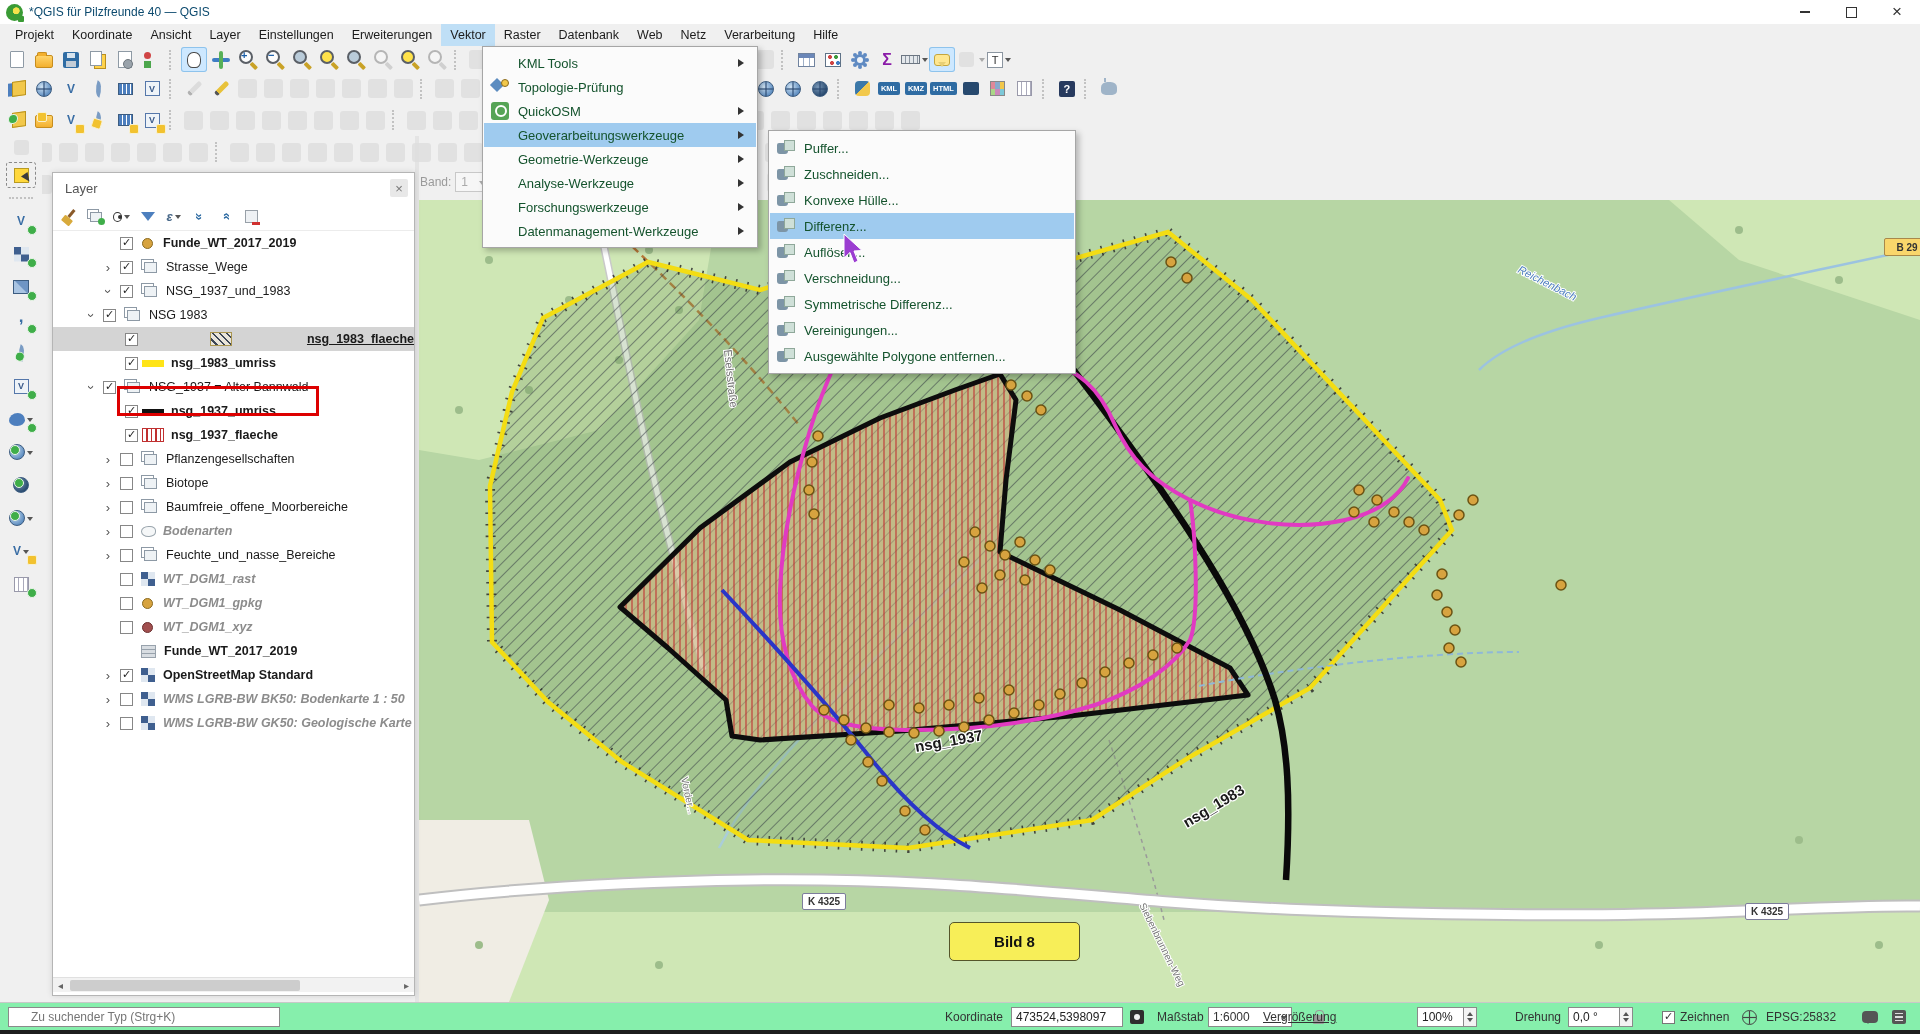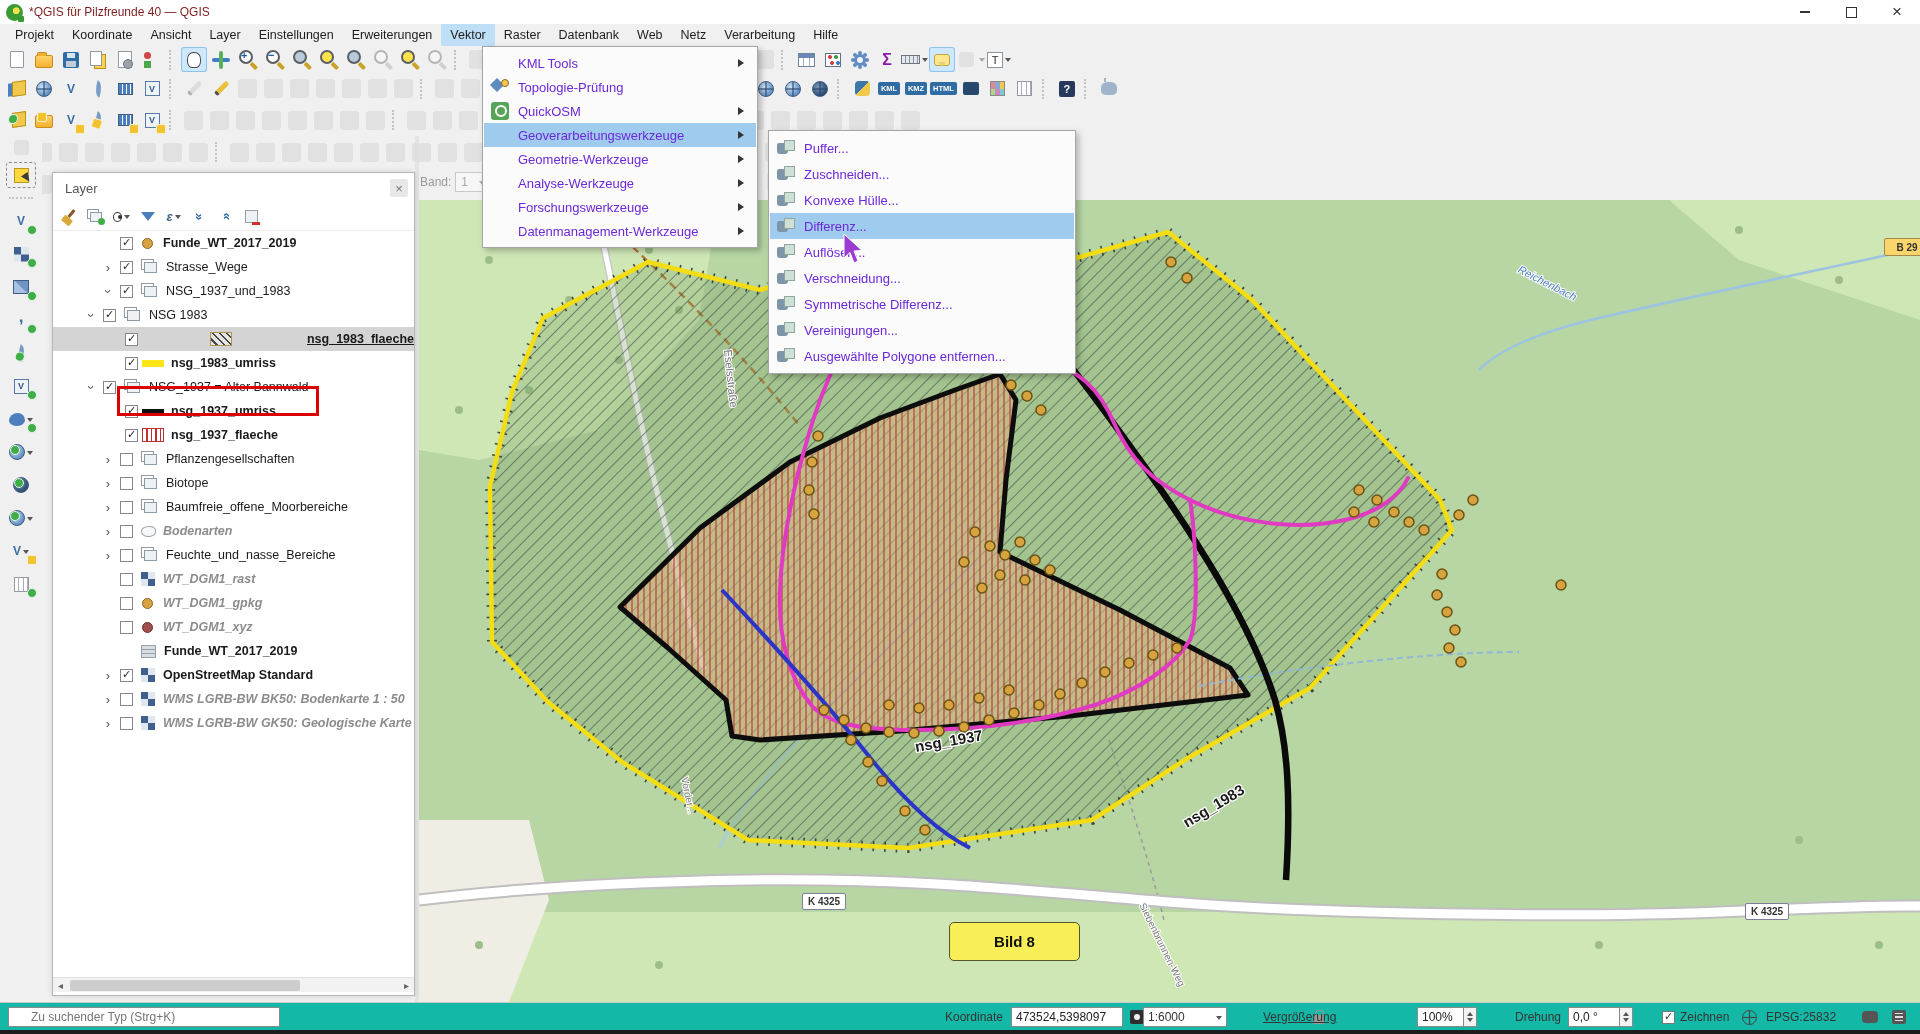--- a/index.html
+++ b/index.html
@@ -6,21 +6,21 @@
   html,body { width:1920px; height:1034px; overflow:hidden;
     font-family:"Liberation Sans", sans-serif; background:#f0f0f0; position:relative; }
 
   
   .titlebar { position:absolute; left:0; top:0; width:100%; height:24px; background:#ffffff;
     display:flex; align-items:center; z-index:20; }
   .qgis-logo { width:17px; height:17px; margin:0 6px 0 6px; border-radius:50%;
     background:radial-gradient(circle at 60% 40%, #f4e24c 0 22%, #3a9b35 26%); position:relative; }
   .qgis-logo::after { content:""; position:absolute; right:-1px; bottom:-1px; width:6px; height:6px;
     background:#3a9b35; border-radius:1px; }
-  .title-text { font-size:12px; color:#7f1d1d; }
+  .title-text { font-size:12px; color:#0c4a6e; }
   .wbtns { margin-left:auto; display:flex; height:100%; }
   .wbtn { width:46px; height:100%; display:flex; align-items:center; justify-content:center;
     color:#333; font-size:13px; }
   .wb-min::after { content:""; width:10px; height:1.5px; background:#333; }
   .wb-max::after { content:""; width:9px; height:9px; border:1.2px solid #333; }
   .wb-close::after { content:"×"; font-size:17px; line-height:10px; }
 
   
   .menubar { position:absolute; left:0; top:24px; width:100%; height:22px; background:#f0f0f0;
     display:flex; align-items:stretch; padding-left:6px; z-index:20; font-size:12.5px; color:#1c1c1c; }
@@ -223,42 +223,42 @@
   .map-badge.b29 { background:#f9d66b; border-color:#a8884a; }
   .bild8 { position:absolute; left:530px; top:722px; width:131px; height:39px; background:#f7ee58;
     border:1.5px solid #55552a; border-radius:5px; display:flex; align-items:center; justify-content:center;
     font-size:15px; font-weight:bold; color:#111; }
 
   
   .ddmenu { position:absolute; background:#fbfbfb; border:1px solid #a6a6a6; box-shadow:3px 3px 6px rgba(0,0,0,.25);
     z-index:50; padding:4px 1px; }
   .vmenu { left:482px; top:46px; width:276px; }
   .smenu { left:768px; top:130px; width:308px; z-index:51; }
-  .mrow { height:24px; display:flex; align-items:center; padding:0 8px 0 6px; font-size:13px; color:#6d28d9; }
+  .mrow { height:24px; display:flex; align-items:center; padding:0 8px 0 6px; font-size:13px; color:#14532d; }
   .smenu .mrow { height:26px; }
   .mrow.hl { background:#9fcbef; }
   .mico { width:22px; height:18px; flex:none; margin-right:6px; position:relative; }
   .marr { margin-left:auto; width:0; height:0; border:4px solid transparent; border-left:6px solid #333; }
   .mi-topo::before { content:""; position:absolute; left:2px; top:2px; width:10px; height:10px; background:#5c8cc0; transform:rotate(45deg); }
   .mi-topo::after { content:""; position:absolute; right:3px; top:1px; width:6px; height:6px; background:#f2c84b; border-radius:50%; border:1px solid #8a6a20; }
   .mi-osm { position:absolute; inset:0 3px 0 1px; background:#56a456; border-radius:3px; }
   .mi-osm::after { content:""; position:absolute; left:4px; top:3px; width:8px; height:8px; border:2px solid #fff; border-radius:50%; }
   .gico { position:absolute; inset:0; }
   .gico::before { content:""; position:absolute; left:1px; top:4px; width:11px; height:11px; background:#7d95a6; border-radius:2px 40% 3px 3px; }
   .gico::after { content:""; position:absolute; right:3px; top:1px; width:9px; height:9px; background:#cfe0d8; border:1px solid #8fa89a; }
 
   
   .bandbox { position:absolute; left:420px; top:172px; z-index:6; display:flex; align-items:center; gap:4px;
     font-size:12px; color:#9a9a9a; }
   .bandsel { width:34px; height:20px; border:1px solid #c8c8c8; background:#f6f6f6; color:#aaa;
     display:flex; align-items:center; padding-left:5px; font-size:12px; }
   .bandsel .dd { margin-left:auto; margin-right:3px; }
 
   
-  .statusbar { position:absolute; left:0; bottom:4px; width:100%; height:28px; background:#14b8a6;
+  .statusbar { position:absolute; left:0; bottom:4px; width:100%; height:28px; background:#86efac;
     border-top:1px solid #c8c8c8; z-index:30; font-size:12px; color:#333; }
   .statusbar .abs { position:absolute; top:4px; height:20px; display:flex; align-items:center; }
   .sinput { height:20px; border:1px solid #8a8a8a; background:#fff; font-size:12px; color:#222;
     padding:0 4px; font-family:"Liberation Sans",sans-serif; }
   .spin { width:13px; height:20px; border:1px solid #8a8a8a; border-left:none; background:#f3f3f3;
     display:flex; flex-direction:column; align-items:center; justify-content:center; gap:2px; }
   .spin i { width:0; height:0; border:3px solid transparent; }
   .spin .up { border-bottom:4px solid #555; } .spin .dn { border-top:4px solid #555; }
   .combo { height:20px; border:1px solid #8a8a8a; background:#fff; display:flex; align-items:center; padding:0 4px; }
   .combo .dd { margin-left:auto; }
@@ -1107,21 +1107,21 @@
   <div class="abs" style="left:8px;">
     <span class="s-mag"></span>
   </div>
   <input class="sinput abs" style="left: 8px; width: 272px; padding-left: 22px;" placeholder="Zu suchender Typ (Strg+K)">
   <div class="abs" style="left:945px;">Koordinate</div>
   <input class="sinput abs" style="left: 1011px; width: 112px;" value="473524,5398097">
   <div class="abs" style="left:1130px;">
       <span class="s-ext"></span>
     </div>
   <div class="abs" style="left:1157px;">Maßstab</div>
-  <div class="combo abs" style="left:1143px; width:84px;">
+  <div class="combo abs" style="left:1208px; width:84px;">
     <span>1:6000</span>
     <span class="dd"></span>
   </div>
   <div class="abs" style="left:1313px;">
       <span class="s-lock"></span>
     </div>
   <div class="abs" style="left:1263px;text-decoration:underline;">Vergrößerung</div>
   <input class="sinput abs" style="left: 1417px; width: 47px;" value="100%">
   <div class="spin abs" style="left:1464px;">
       <i class="up"></i>

